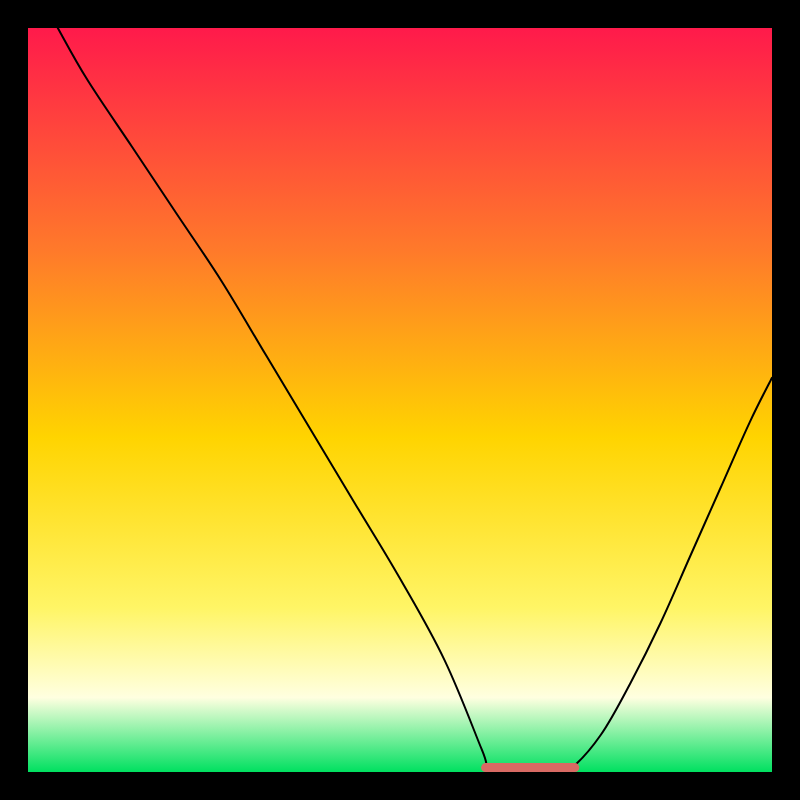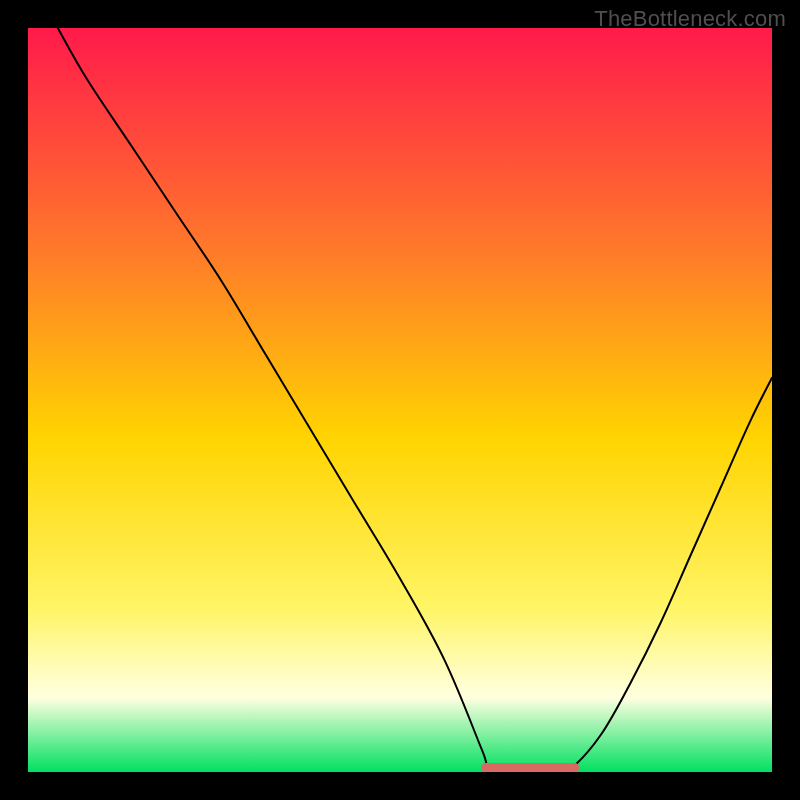--- a/index.html
+++ b/index.html
@@ -5,21 +5,20 @@
   * { margin: 0; padding: 0; box-sizing: border-box; }
   html, body { width: 800px; height: 800px; background: #000; overflow: hidden; font-family: Arial, sans-serif; }
   .stage { position: relative; width: 800px; height: 800px; background: #000; }
   .watermark { position: absolute; top: 6px; right: 14px; color: #4f4f4f; font-size: 22px; font-weight: 400; letter-spacing: 0.2px; }
   .plot-wrap { position: absolute; left: 28px; top: 28px; width: 744px; height: 744px; }
   svg { display: block; }
 </style>
 </head>
 <body>
 <div class="stage">
-  <div class="watermark">TheBottleneck.com</div>
   <div class="plot-wrap">
     <svg id="plot" width="744" height="744" viewBox="0 0 744 744">
         <defs>
           <linearGradient id="bg" x1="0" y1="0" x2="0" y2="1">
             <stop offset="0%" stop-color="#ff1a4b"></stop>
             <stop offset="30%" stop-color="#ff7a2a"></stop>
             <stop offset="55%" stop-color="#ffd400"></stop>
             <stop offset="78%" stop-color="#fff566"></stop>
             <stop offset="90%" stop-color="#ffffe0"></stop>
             <stop offset="100%" stop-color="#00e060"></stop>

